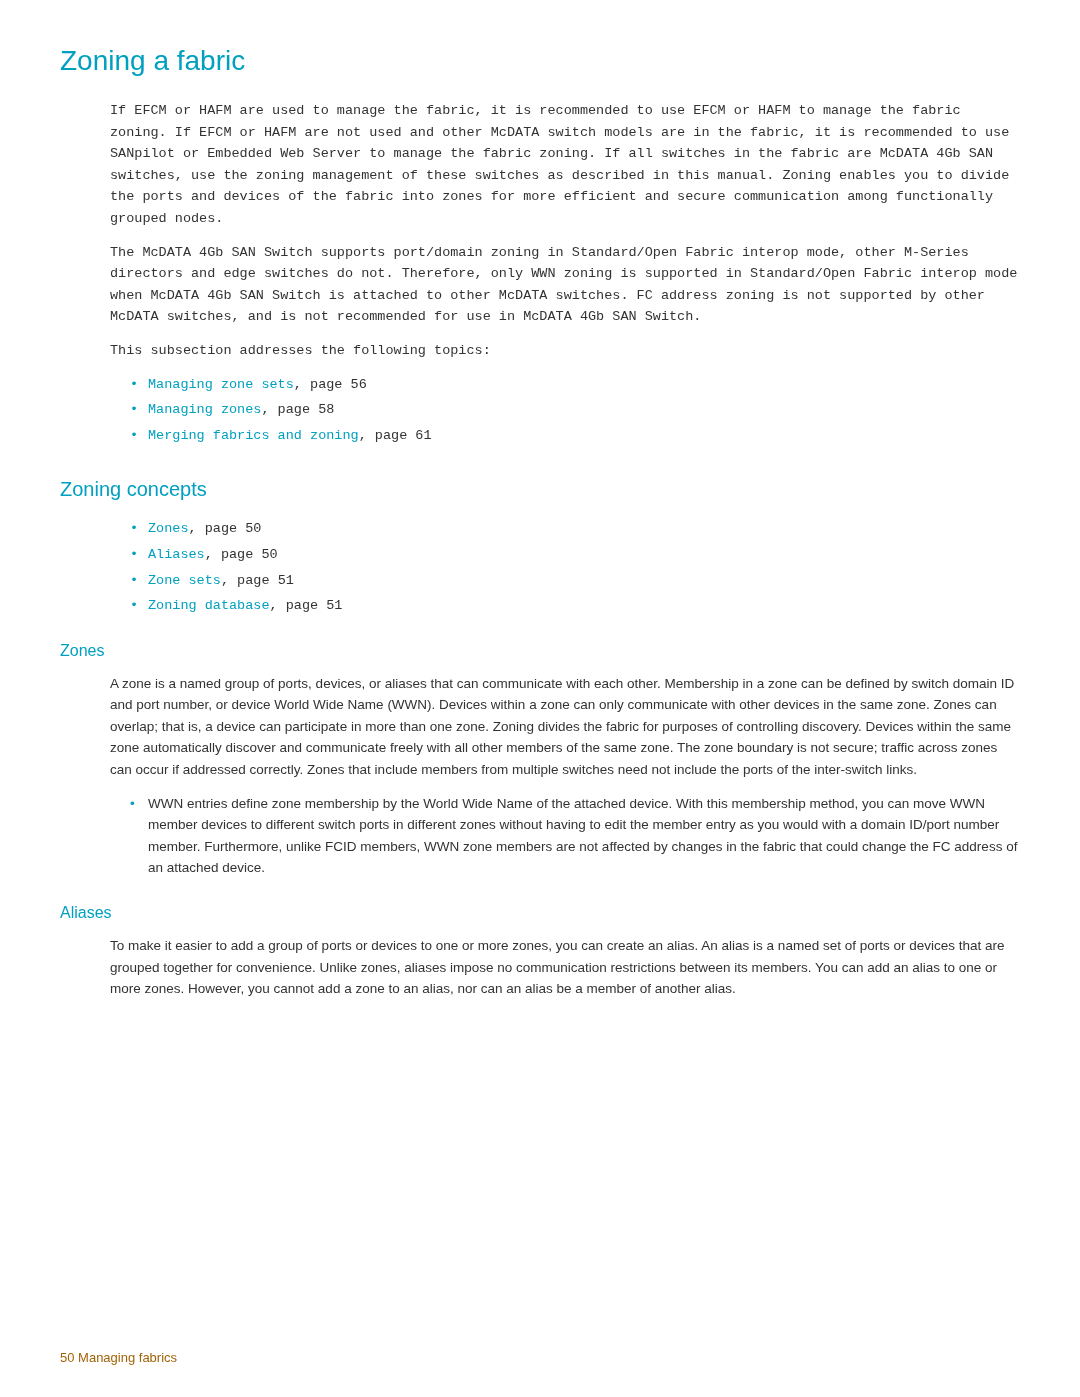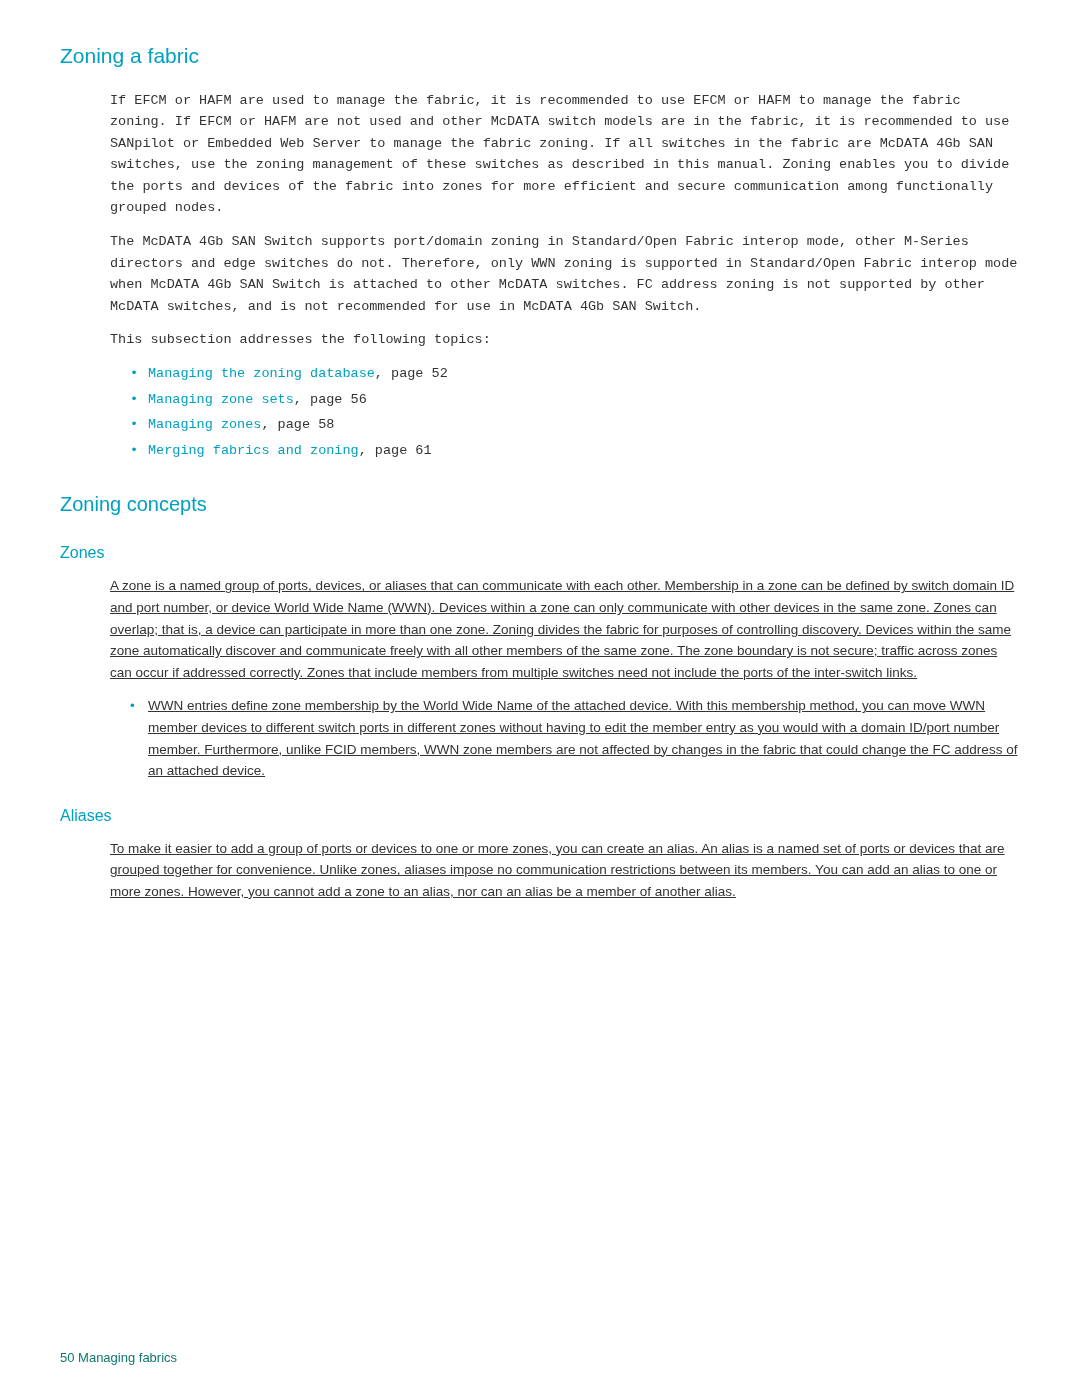--- a/index.html
+++ b/index.html
@@ -22,25 +22,25 @@
       background: #ffffff;
       padding: 40px 60px 60px 60px;
       position: relative;
     }
 
     .page-footer {
       position: absolute;
       bottom: 30px;
       left: 60px;
       font-size: 13px;
-      color: #0f766e;
+      color: #a16207;
     }
 
     h1.main-title {
-      font-size: 21px;
+      font-size: 28px;
       font-weight: normal;
       color: #00a0c0;
       margin-bottom: 18px;
       border-bottom: none;
     }
 
     h2.section-title {
       font-size: 20px;
       font-weight: normal;
       color: #00a0c0;
@@ -90,21 +90,20 @@
       top: 0;
     }
 
     a.link {
       color: #00a0c0;
       text-decoration: none;
     }
 
     .subsection-content {
       padding-left: 50px;
-      text-decoration: underline;
     }
 
     .subsection-content p {
       margin-bottom: 12px;
       font-size: 13.5px;
       line-height: 1.6;
       color: #333;
     }
 
     .subsection-content ul {
@@ -134,31 +133,36 @@
 <div class="page-container">
 
   <h1 class="main-title">Zoning a fabric</h1>
 
   <div class="content-block">
     <p>If EFCM or HAFM are used to manage the fabric, it is recommended to use EFCM or HAFM to manage the fabric zoning. If EFCM or HAFM are not used and other McDATA switch models are in the fabric, it is recommended to use SANpilot or Embedded Web Server to manage the fabric zoning. If all switches in the fabric are McDATA 4Gb SAN switches, use the zoning management of these switches as described in this manual. Zoning enables you to divide the ports and devices of the fabric into zones for more efficient and secure communication among functionally grouped nodes.</p>
     <p>The McDATA 4Gb SAN Switch supports port/domain zoning in Standard/Open Fabric interop mode, other M-Series directors and edge switches do not. Therefore, only WWN zoning is supported in Standard/Open Fabric interop mode when McDATA 4Gb SAN Switch is attached to other McDATA switches. FC address zoning is not supported by other McDATA switches, and is not recommended for use in McDATA 4Gb SAN Switch.</p>
     <p>This subsection addresses the following topics:</p>
 
     <ul>
-      <li><a class="link" href="#">Managing the zoning database</a>, page <span>52</span></li>
       <li><a class="link" href="#">Managing zone sets</a>, page <span>56</span></li>
       <li><a class="link" href="#">Managing zones</a>, page <span>58</span></li>
       <li><a class="link" href="#">Merging fabrics and zoning</a>, page <span>61</span></li>
     </ul>
   </div>
 
   <h2 class="section-title">Zoning concepts</h2>
 
   <div class="content-block">
 
+    <ul>
+      <li><a class="link" href="#">Zones</a>, page <span>50</span></li>
+      <li><a class="link" href="#">Aliases</a>, page <span>50</span></li>
+      <li><a class="link" href="#">Zone sets</a>, page <span>51</span></li>
+      <li><a class="link" href="#">Zoning database</a>, page <span>51</span></li>
+    </ul>
   </div>
 
   <h3 class="subsection-title">Zones</h3>
 
   <div class="subsection-content">
     <p>A zone is a named group of ports, devices, or aliases that can communicate with each other. Membership in a zone can be defined by switch domain ID and port number, or device World Wide Name (WWN). Devices within a zone can only communicate with other devices in the same zone. Zones can overlap; that is, a device can participate in more than one zone. Zoning divides the fabric for purposes of controlling discovery. Devices within the same zone automatically discover and communicate freely with all other members of the same zone. The zone boundary is not secure; traffic across zones can occur if addressed correctly. Zones that include members from multiple switches need not include the ports of the inter-switch links.</p>
     <ul>
       <li>WWN entries define zone membership by the World Wide Name of the attached device. With this membership method, you can move WWN member devices to different switch ports in different zones without having to edit the member entry as you would with a domain ID/port number member. Furthermore, unlike FCID members, WWN zone members are not affected by changes in the fabric that could change the FC address of an attached device.</li>
     </ul>
   </div>

